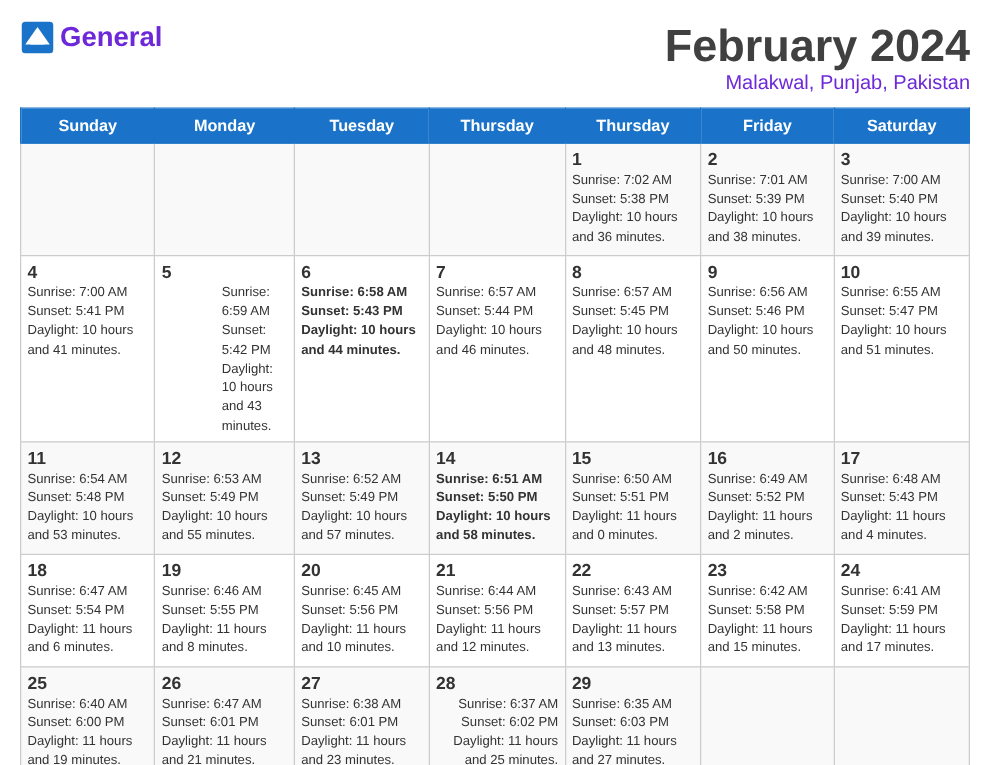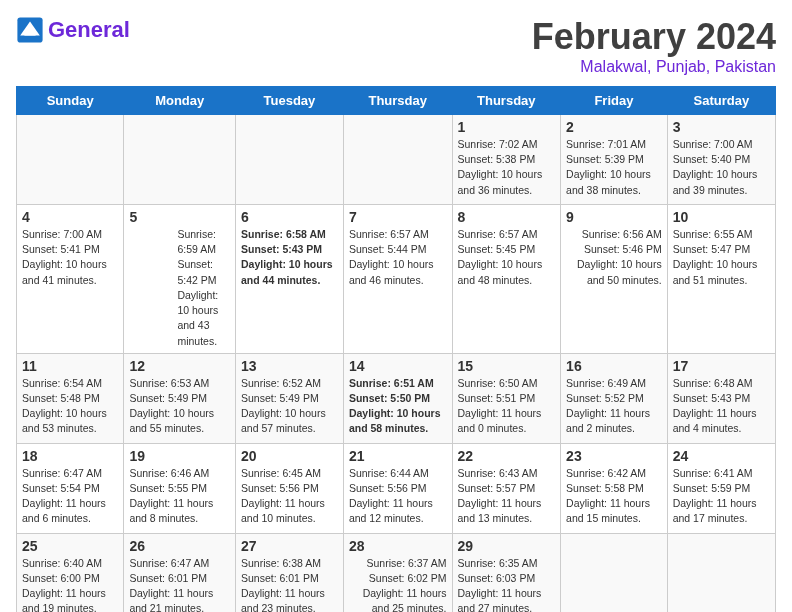--- a/index.html
+++ b/index.html
@@ -178,21 +178,21 @@
         </td>
         <td>
           <span class="day-num">8</span>
           <div class="day-info" style="white-space: pre-line;">Sunrise: 6:57 AM
 Sunset: 5:45 PM
 Daylight: 10 hours
 and 48 minutes.</div>
         </td>
         <td>
           <span class="day-num">9</span>
-          <div class="day-info" style="white-space: pre-line; text-align: right;">Sunrise: 6:56 AM
+          <div class="day-info" style="white-space: pre-line;">Sunrise: 6:56 AM
 Sunset: 5:46 PM
 Daylight: 10 hours
 and 50 minutes.</div>
         </td>
         <td>
           <span class="day-num">10</span>
           <div class="day-info" style="white-space: pre-line;">Sunrise: 6:55 AM
 Sunset: 5:47 PM
 Daylight: 10 hours
 and 51 minutes.</div>

